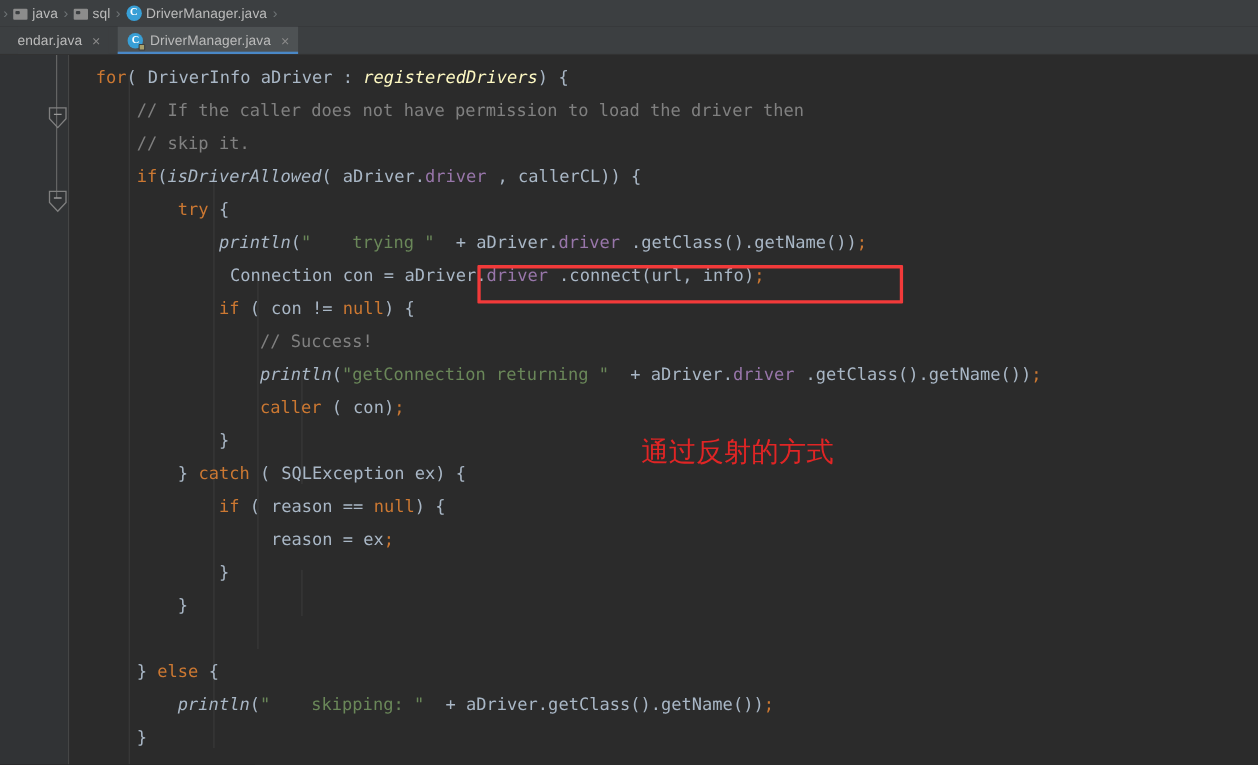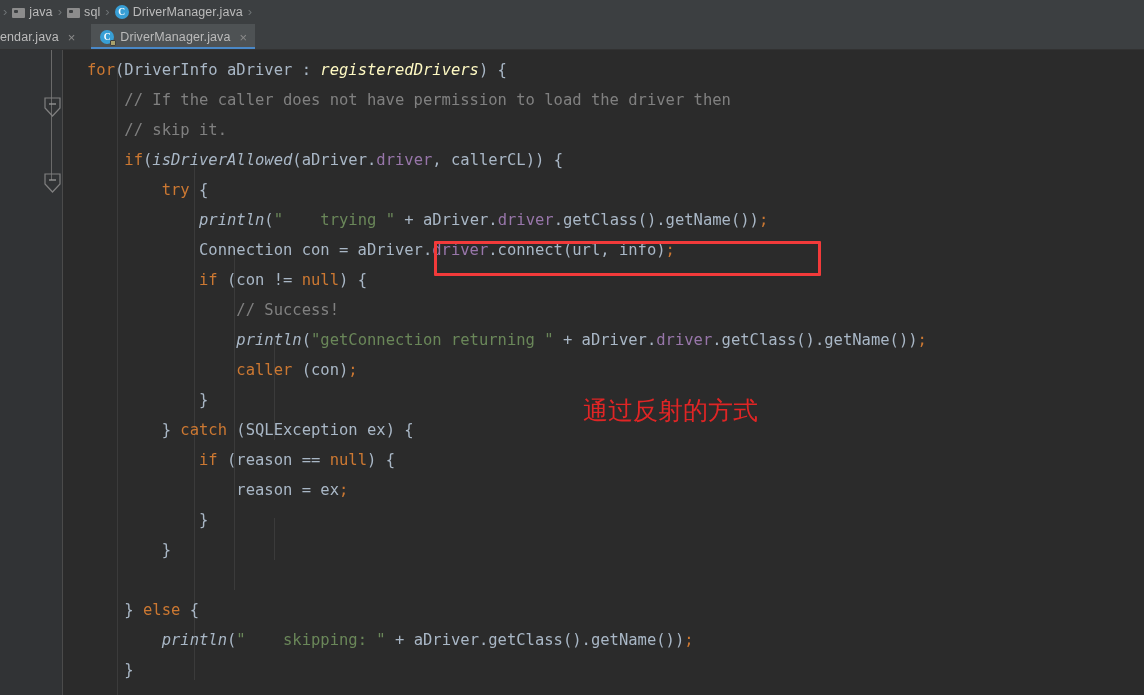--- a/index.html
+++ b/index.html
@@ -54,20 +54,21 @@
     display: flex; align-items: stretch;
     border-bottom: 1px solid #323232;
     overflow: hidden;
   }
   .tab {
     display: flex; align-items: center; gap: 5px;
     padding: 0 8px 0 9px;
     font-size: 12.5px; color: #bbbbbb;
     position: relative;
     height: 26px;
+    margin-left: 16px;
   }
   .tab.inactive { background: #3c3f41; }
   .tab.active { background: #4e5254; }
   .tab.active::after {
     content: ""; position: absolute; left: 0; right: 0; bottom: 0;
     height: 3px; background: #4a88c7;
   }
   .tab .tab-close {
     color: #8a8a8a; font-size: 13px; margin-left: 4px;
     line-height: 1;
@@ -117,21 +118,21 @@
   pre.code {
     position: absolute; left: 0; top: 0; margin: 0;
     font-family: "DejaVu Sans Mono", "Liberation Mono", monospace;
     font-size: 15.5px;
     line-height: 30px;
     color: #a9b7c6;
     white-space: pre;
     letter-spacing: 0px;
   }
   .k  { color: #cc7832; text-align: right; }               
-  .t  { color: #a9b7c6; }               
+  .t  { color: #a9b7c6; margin-left: 10px; }               
   .fld{ color: #9876aa; }               
   .fi { color: #fef9c3; font-style: italic; }  
   .m  { color: #a9b7c6; font-style: italic; }  
   .s  { color: #6a8759; }               
   .cm { color: #808080; }               
   .p  { color: #a9b7c6; }
   .semi { color: #cc7832; }
 
   
   .redbox {

